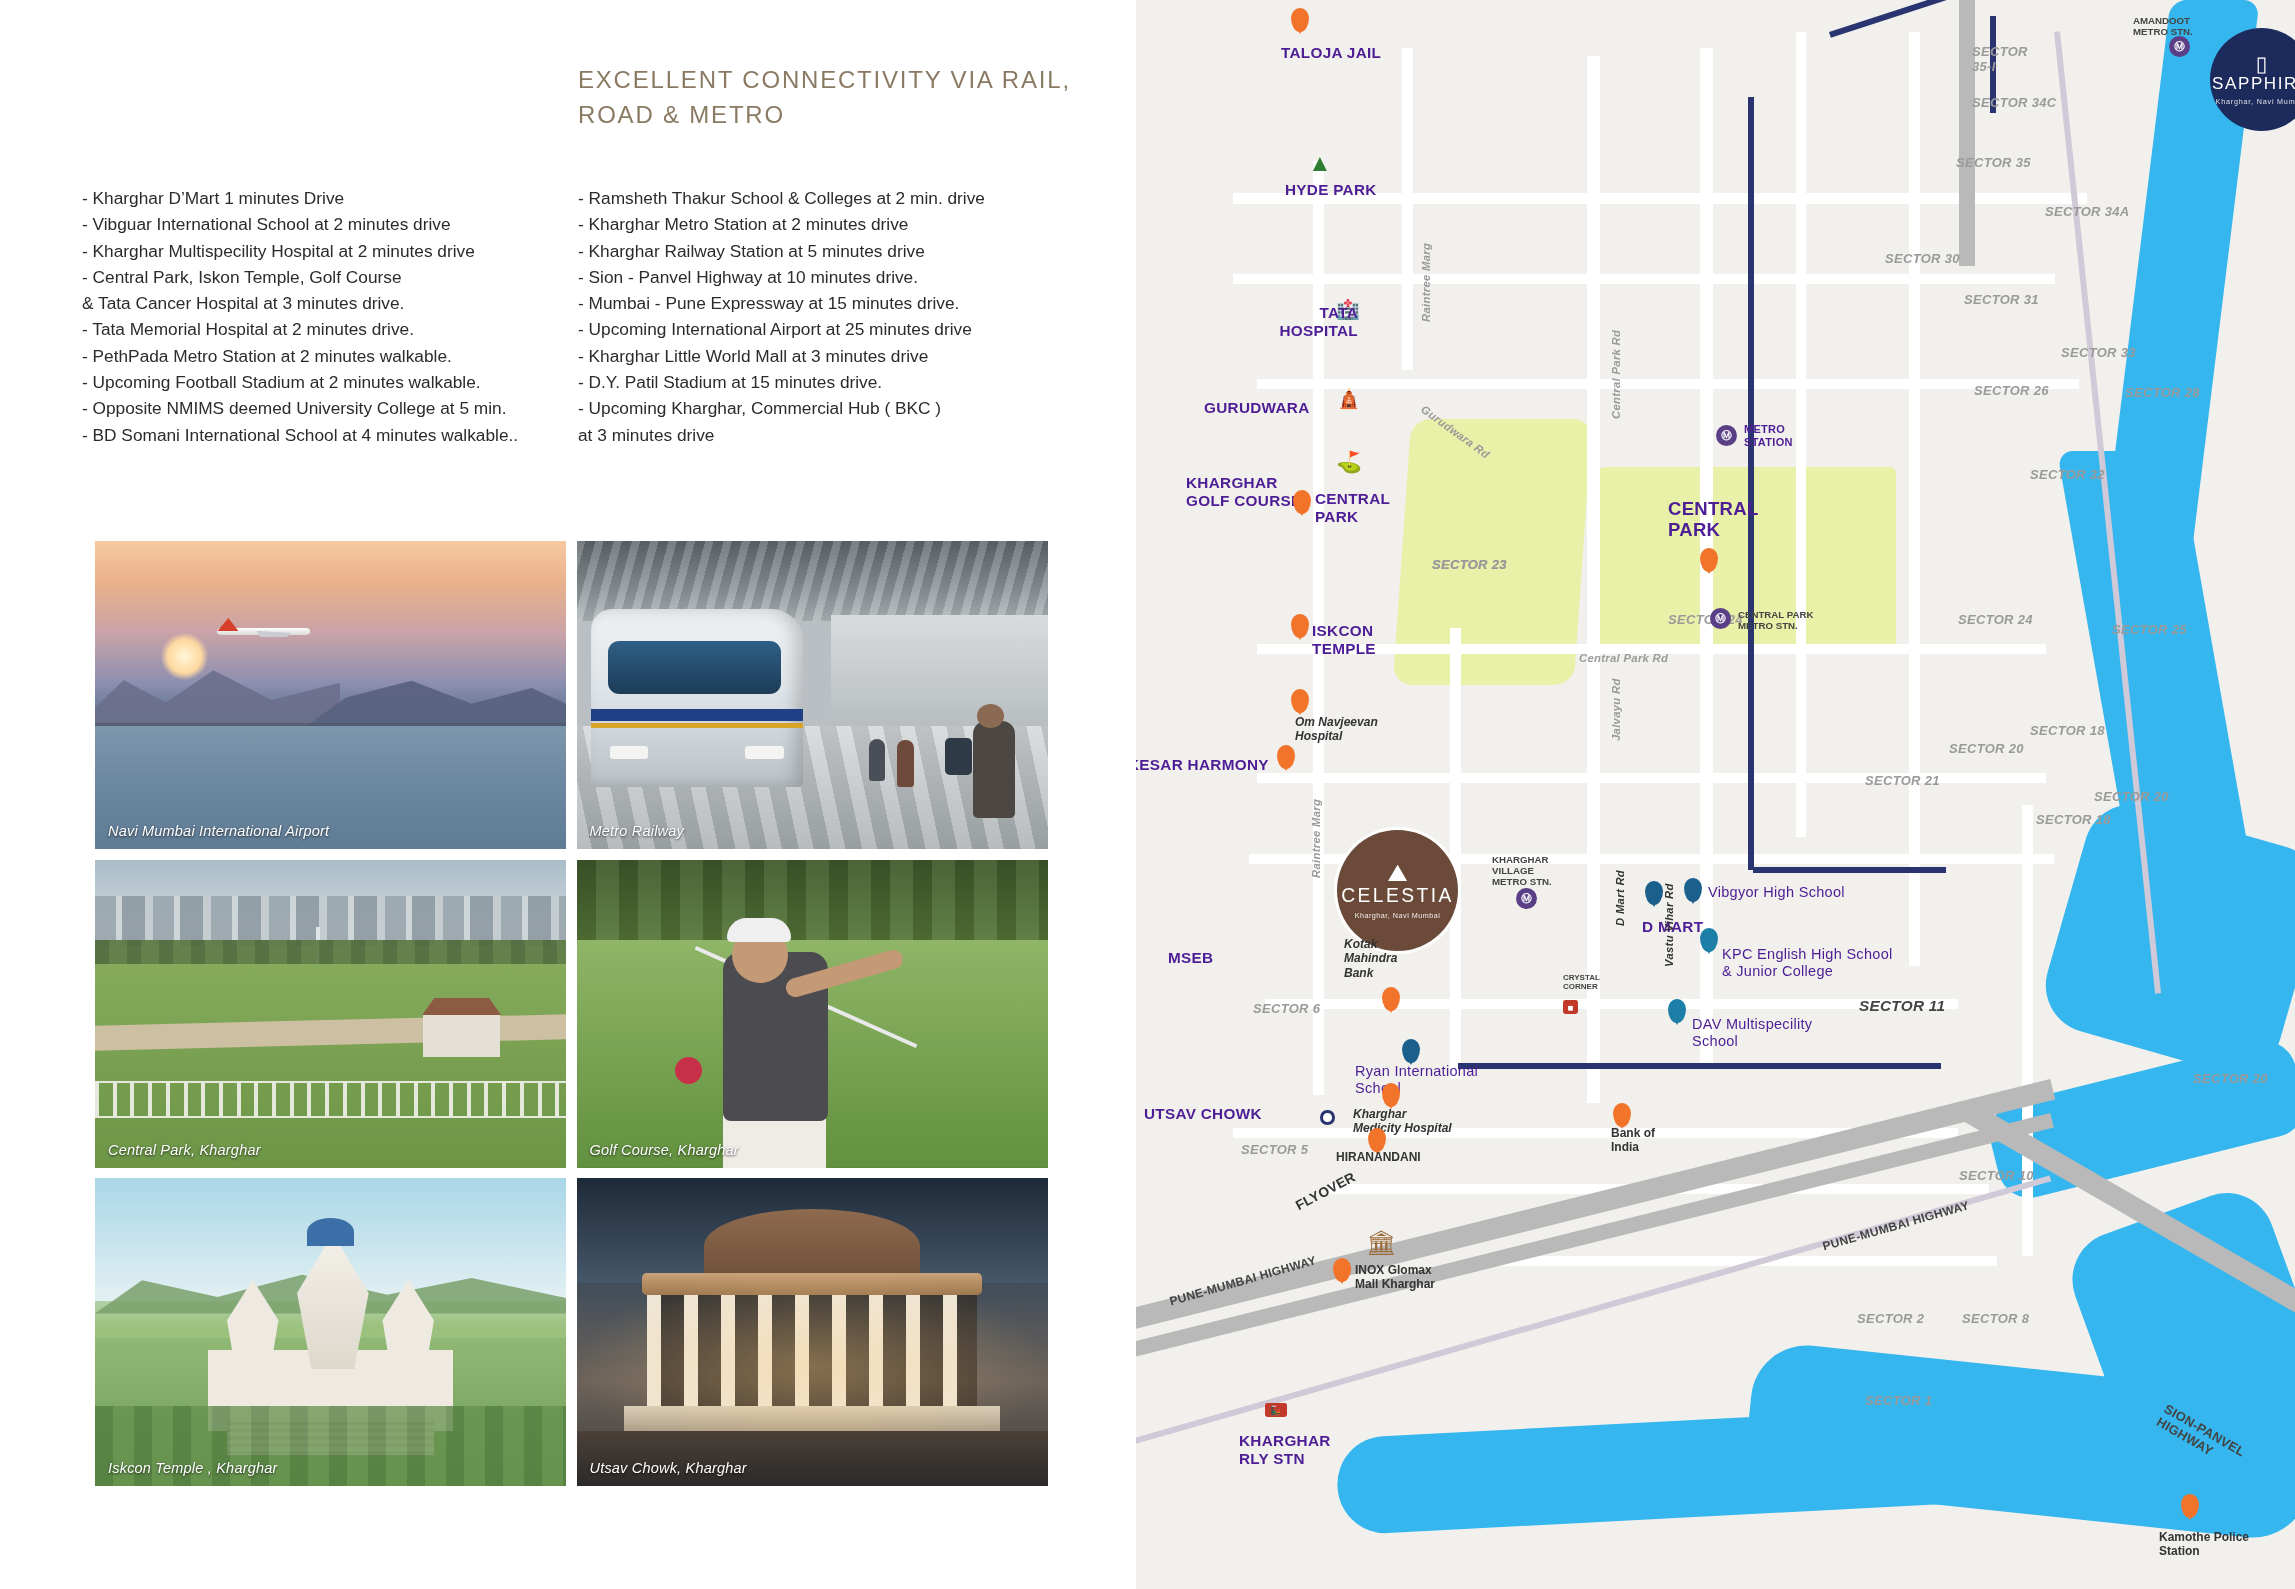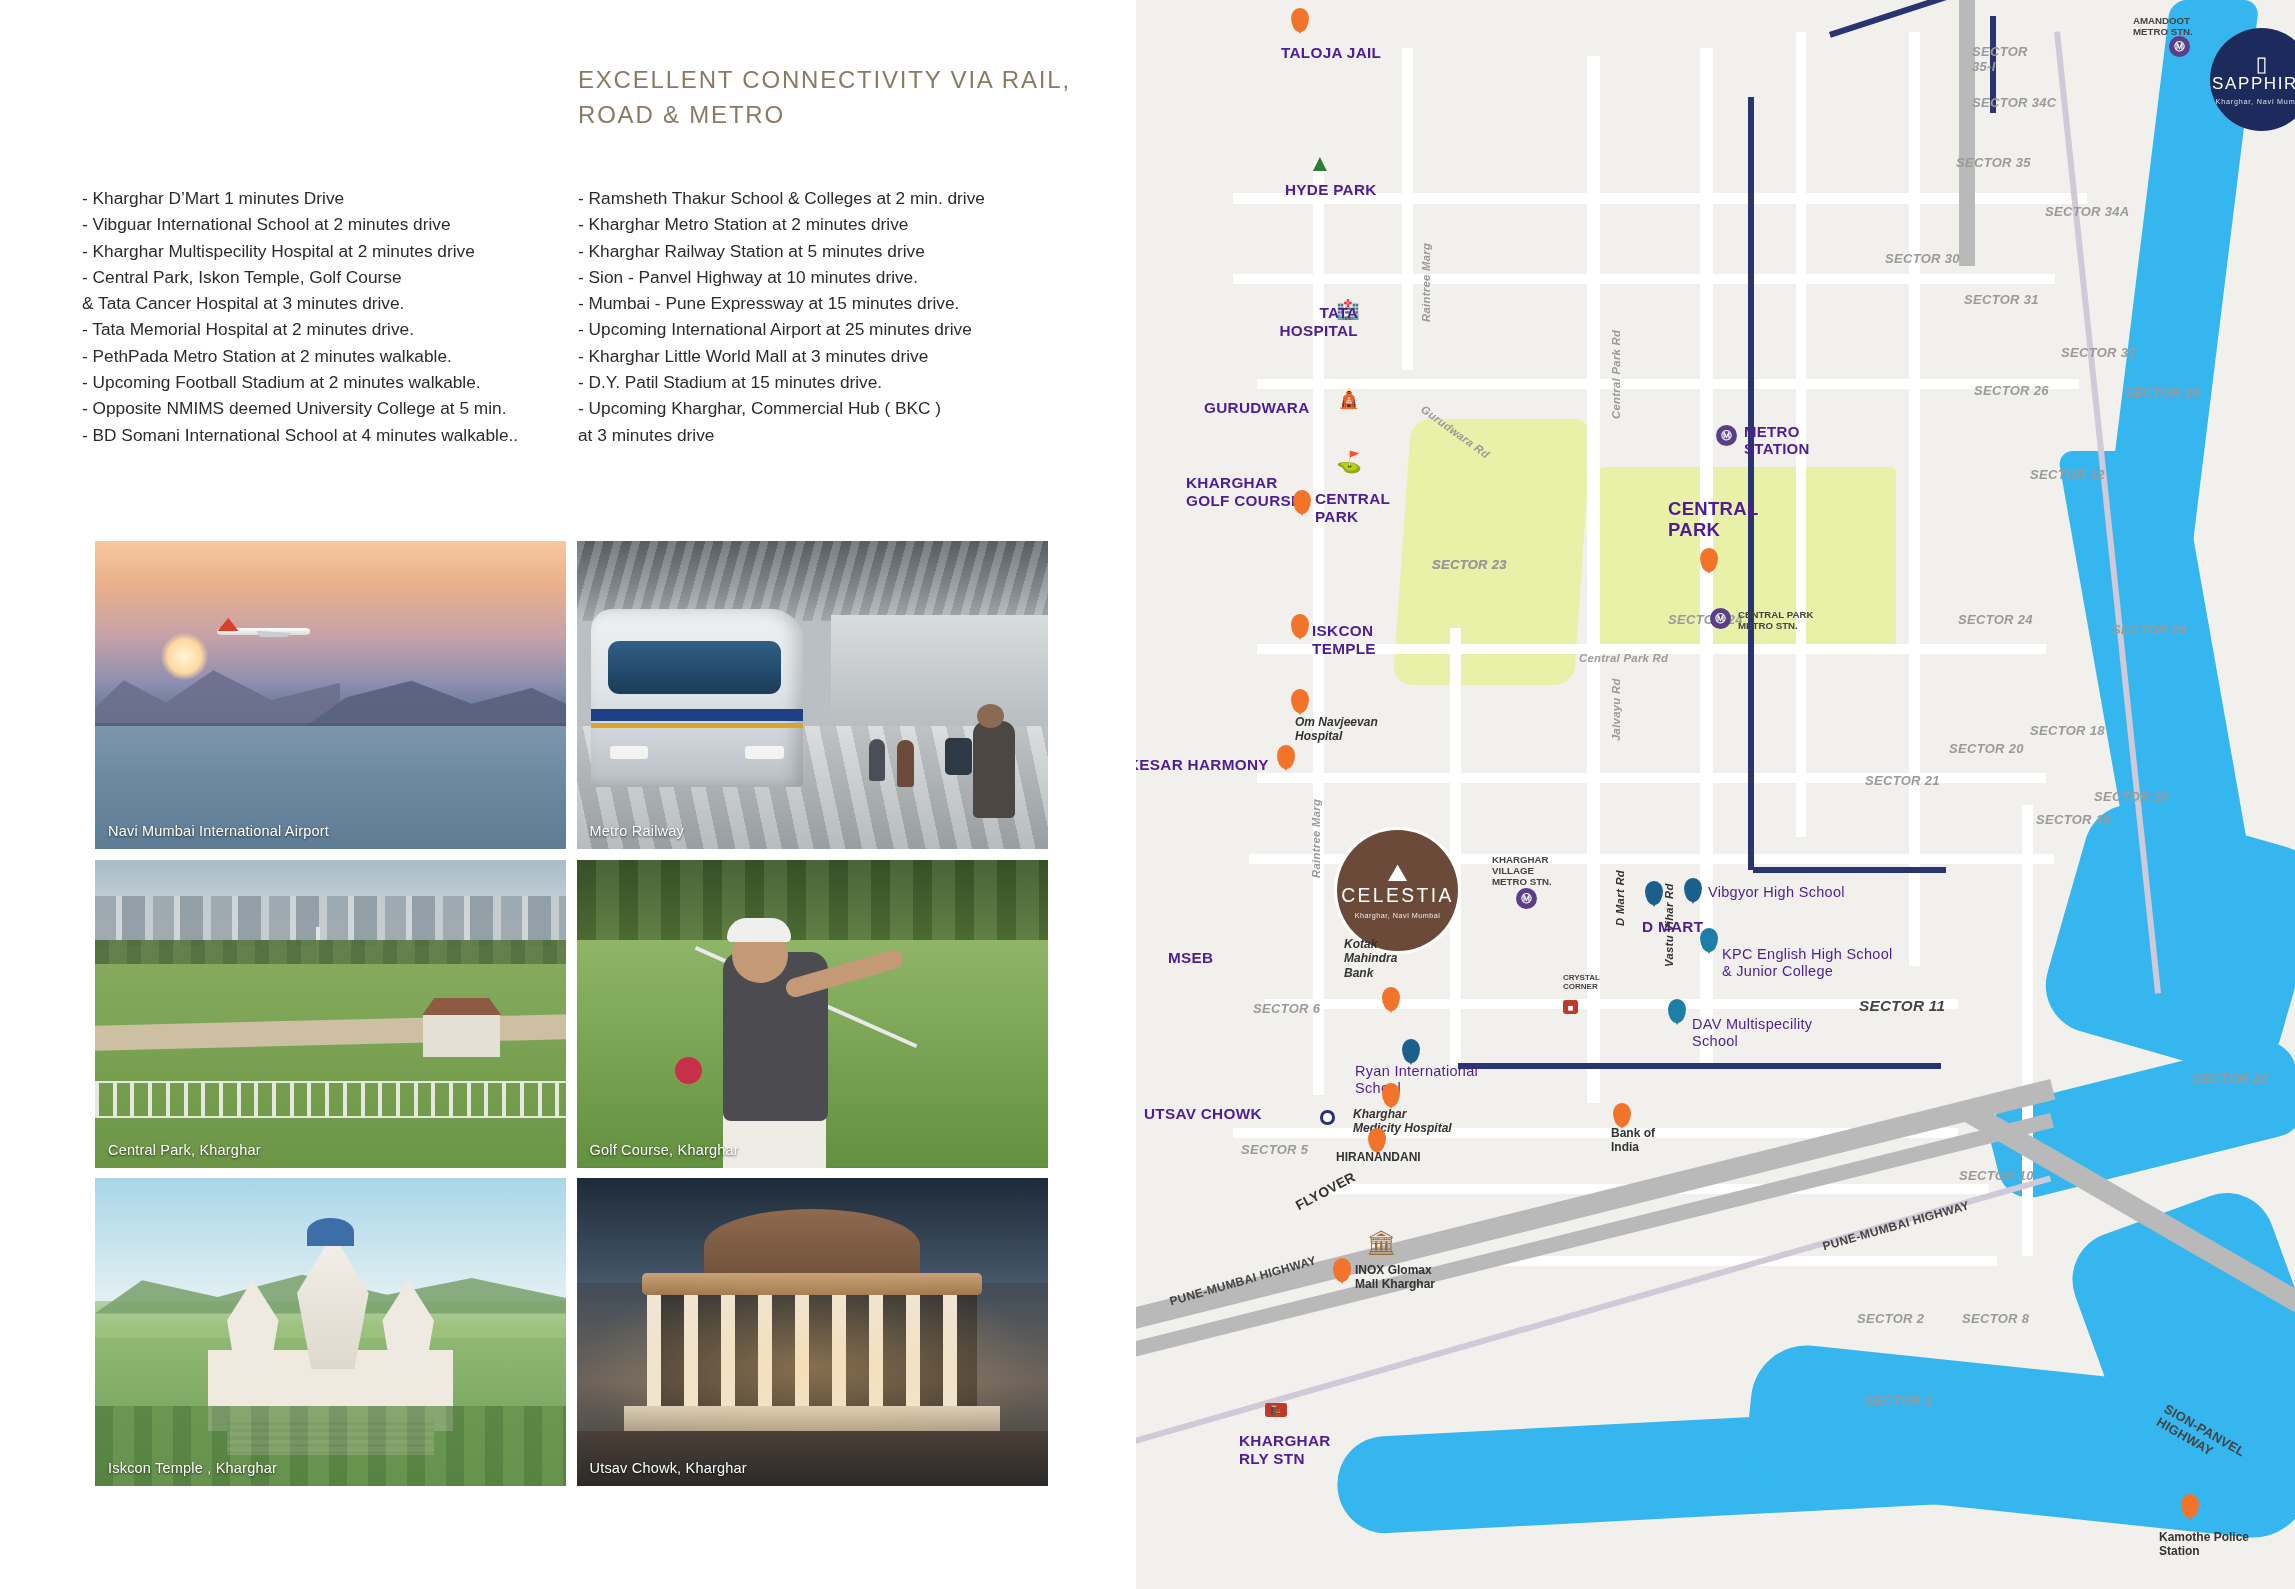--- a/index.html
+++ b/index.html
@@ -49,20 +49,21 @@
     gap: 10.5px;
   }
   .photo {
     position: relative; overflow: hidden;
     background: #9aa7ae;
   }
   .photo .caption {
     position: absolute; left: 13px; bottom: 9.7px;
     color: #ffffff; font-size: 14.5px;
     text-shadow: 0 0.8px 2.4px rgba(0,0,0,.7);
+    font-style: italic;
     letter-spacing: 0.2px;
   }
 
   
   .p-airport {
     background:
       linear-gradient(180deg,#f7c9a0 0%,#e9b08b 14%,#c9a3a8 30%,#8d8fb0 46%,#5d7390 58%,#6e8ba3 66%,#8fa8bb 74%,#7e99ad 100%);
   }
   .p-airport .sun { position:absolute; left:14%; top:30%; width:47px; height:47px; border-radius:50%;
     background:radial-gradient(circle,#fff6d8 0%,#ffd9a0 50%,rgba(255,210,150,0) 72%); }
@@ -487,21 +488,21 @@
     <div class="map-label" style="left:532px; top:498px; font-size:18.5px;">CENTRAL
 PARK</div>
     <div class="pin" style="left:564px; top:548px;"></div>
     <div class="sector-label" style="left:532px; top:612px;">SECTOR 24</div>
 
     <div class="pin" style="left:155px; top:614px;"></div>
     <div class="map-label" style="left:176px; top:622px;">ISKCON
 TEMPLE</div>
 
     <div class="metro-icon" style="left:580px; top:425px;">Ⓜ</div>
-    <div class="map-label" style="left:608px; top:423px; font-size:15px;">METRO
+    <div class="map-label" style="left:608px; top:423px; font-size:11px;">METRO
 STATION</div>
 
     <div class="metro-icon" style="left:574px; top:608px;">Ⓜ</div>
     <div class="tiny-label" style="left:602px; top:609px;">CENTRAL PARK
 METRO STN.</div>
 
     <div class="pin" style="left:155px; top:689px;"></div>
     <div class="small-label" style="left:139px; top:715px;margin-left:20px;">Om Navjeevan
 Hospital</div>
 

